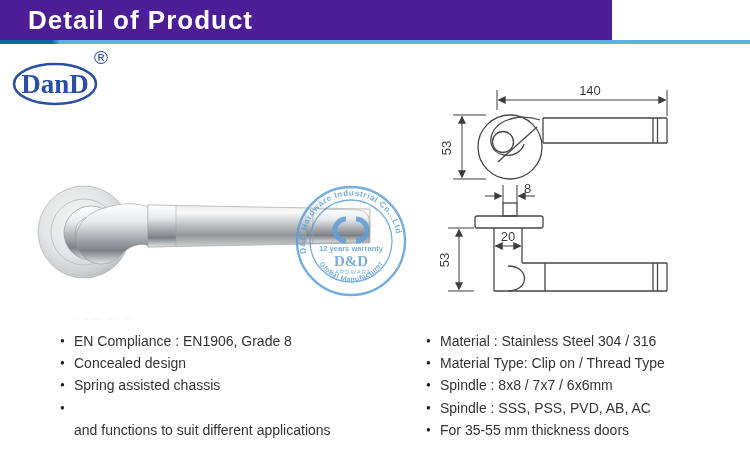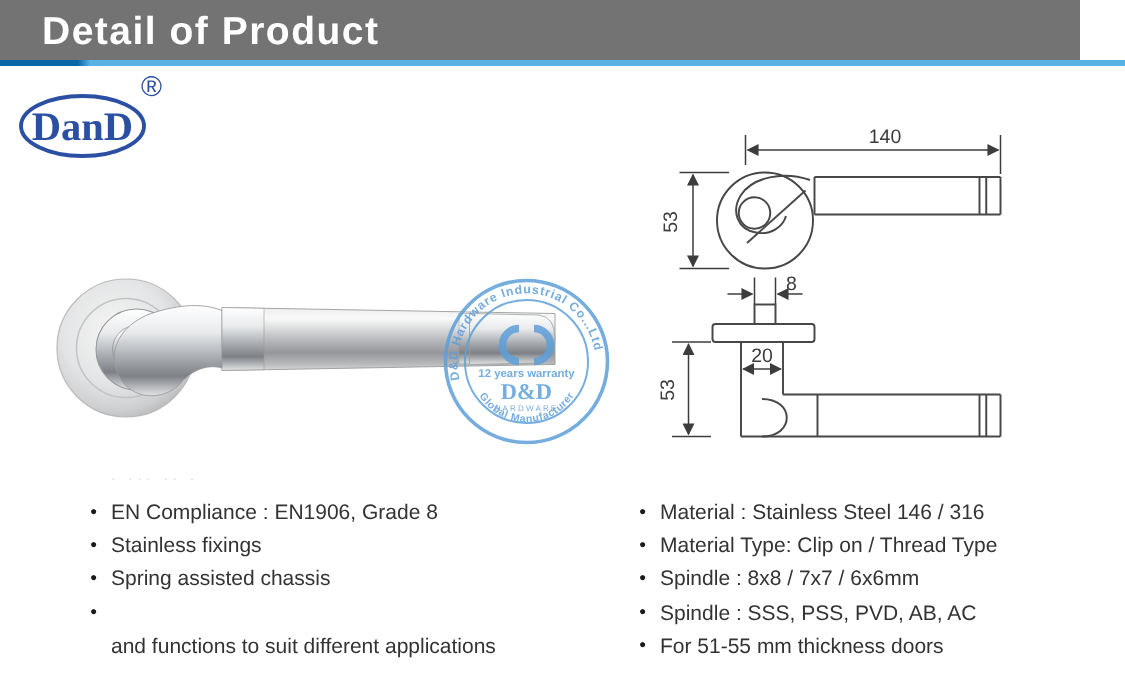--- a/index.html
+++ b/index.html
@@ -1,21 +1,21 @@
 <!DOCTYPE html>
 <html><head>
 <meta charset="utf-8">
 <style>
   * { margin:0; padding:0; box-sizing:border-box; }
   html,body { background:#fff; }
   body { font-family:"Liberation Sans", sans-serif; width:750px; height:451px; position:relative; overflow:hidden; }
   .canvas { position:absolute; left:0; top:0; width:750px; height:451px; background:#ffffff; }
 
   
-  .header-bar { position:absolute; left:0; top:0; width:720px; height:40px; background:#737373; }
+  .header-bar { position:absolute; left:0; top:0; width:612px; height:40px; background:#4c1d95; }
   .header-bar .title { color:#ffffff; font-size:26px; font-weight:bold; line-height:40px; padding-left:28px; letter-spacing:1px; }
   .header-strip { position:absolute; left:0; top:40px; width:750px; height:4px;
                   background:linear-gradient(90deg,#0a67a8 0px,#0a67a8 52px,#58b2e3 60px,#58b2e3 100%); }
 
   
   .logo-wrap { position:absolute; left:8px; top:46px; width:120px; height:62px; }
 
   
   .photo-wrap { position:absolute; left:20px; top:150px; width:385px; height:185px; }
   .watermark-wrap { position:absolute; left:292px; top:182px; width:118px; height:118px; opacity:0.85; }
@@ -194,48 +194,48 @@
 
   <div class="remnant">· ··· ··  ·</div>
 
   <ul class="specs specs-left">
     <li class="spec-item">
       <span class="bullet">●</span>
       <span>EN Compliance : EN1906, Grade 8</span>
     </li>
     <li class="spec-item">
       <span class="bullet">●</span>
-      <span>Stainless fixings</span>
+      <span>Concealed design</span>
     </li>
     <li class="spec-item">
       <span class="bullet">●</span>
       <span>Spring assisted chassis</span>
     </li>
     <li class="spec-item">
       <span class="bullet">●</span>
     </li>
     <li class="spec-cont">and functions to suit different applications</li>
   </ul>
 
   <ul class="specs specs-right">
     <li class="spec-item">
       <span class="bullet">●</span>
-      <span>Material : Stainless Steel 146 / 316</span>
+      <span>Material : Stainless Steel 304 / 316</span>
     </li>
     <li class="spec-item">
       <span class="bullet">●</span>
       <span>Material Type: Clip on / Thread Type</span>
     </li>
     <li class="spec-item">
       <span class="bullet">●</span>
       <span>Spindle : 8x8 / 7x7 / 6x6mm</span>
     </li>
     <li class="spec-item">
       <span class="bullet">●</span>
       <span>Spindle : SSS, PSS, PVD, AB, AC</span>
     </li>
     <li class="spec-item">
       <span class="bullet">●</span>
-      <span>For 51-55 mm thickness doors</span>
+      <span>For 35-55 mm thickness doors</span>
     </li>
   </ul>
 
 </div>
 
 </body></html>

